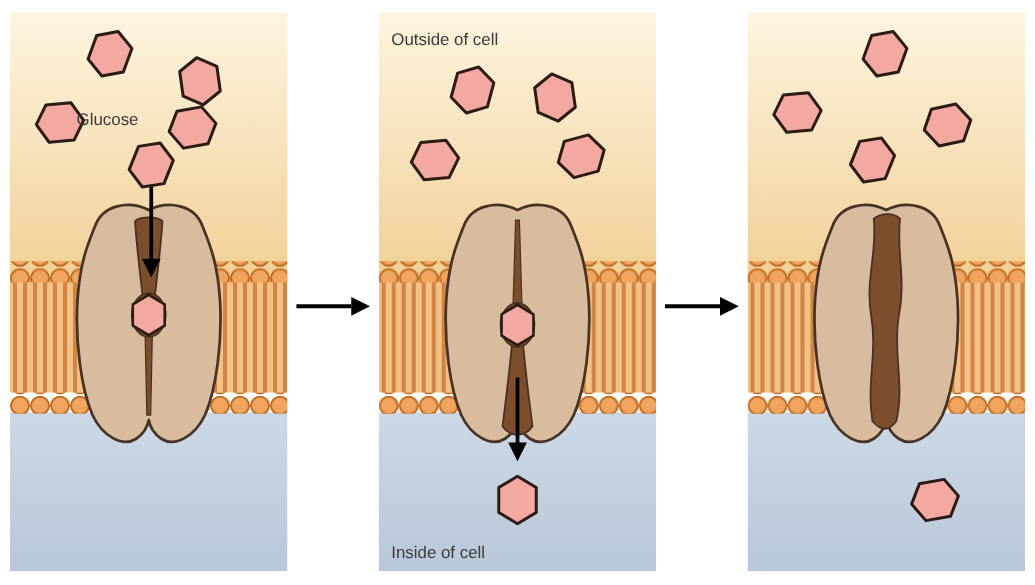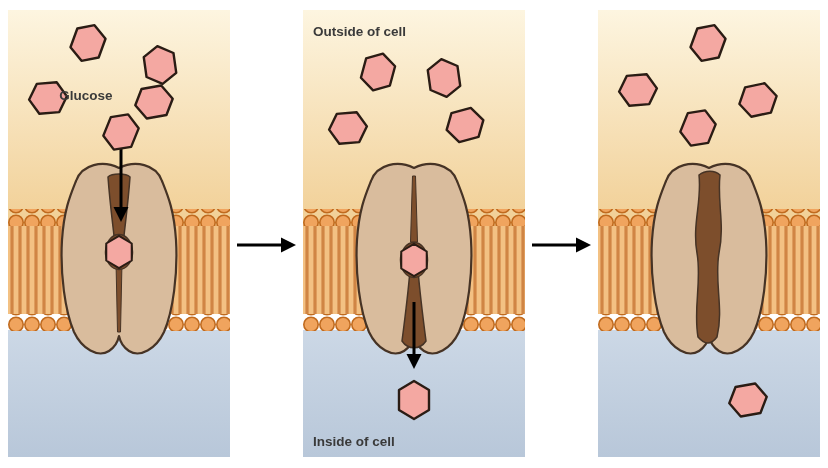--- a/index.html
+++ b/index.html
@@ -1,18 +1,18 @@
 <!DOCTYPE html>
 <html style="--outside_top: #fdf5e0; --outside_bottom: #f1cf95; --inside_top: #ccd8e6; --inside_bottom: #b8c7d9; --membrane_head: #f0a45e; --membrane_head_stroke: #c06a1e; --membrane_tail_bg: #f3c183; --membrane_tail: #d08544; --protein_body: #d9bc9d; --protein_stroke: #463325; --channel: #7d4e2c; --glucose_fill: #f4a8a2; --glucose_stroke: #2a1c14; --arrow: #000000; --label_text: #3a3a3a;"><head>
 <meta charset="utf-8">
 <style>
   html,body{margin:0;padding:0;background:#ffffff;}
   body{width:828px;height:468px;font-family:"Liberation Sans",sans-serif;overflow:hidden;}
   .diagram{display:flex;align-items:flex-start;padding:10px 0 0 8px;}
-  .panel{width:222px;height:447px;flex:0 0 auto;font-weight:bold;}
+  .panel{width:222px;height:447px;flex:0 0 auto;}
   .panel svg{display:block;}
   .gap{width:73px;flex:0 0 auto;display:flex;justify-content:center;}
   .gap svg{margin-top:226px;}
   .label{font-family:"Liberation Sans",sans-serif;font-size:13.5px;fill:var(--label_text,#3a3a3a);}
 </style>
 </head>
 <body>
 
 <svg width="0" height="0" style="position:absolute" aria-hidden="true">
   <defs>

